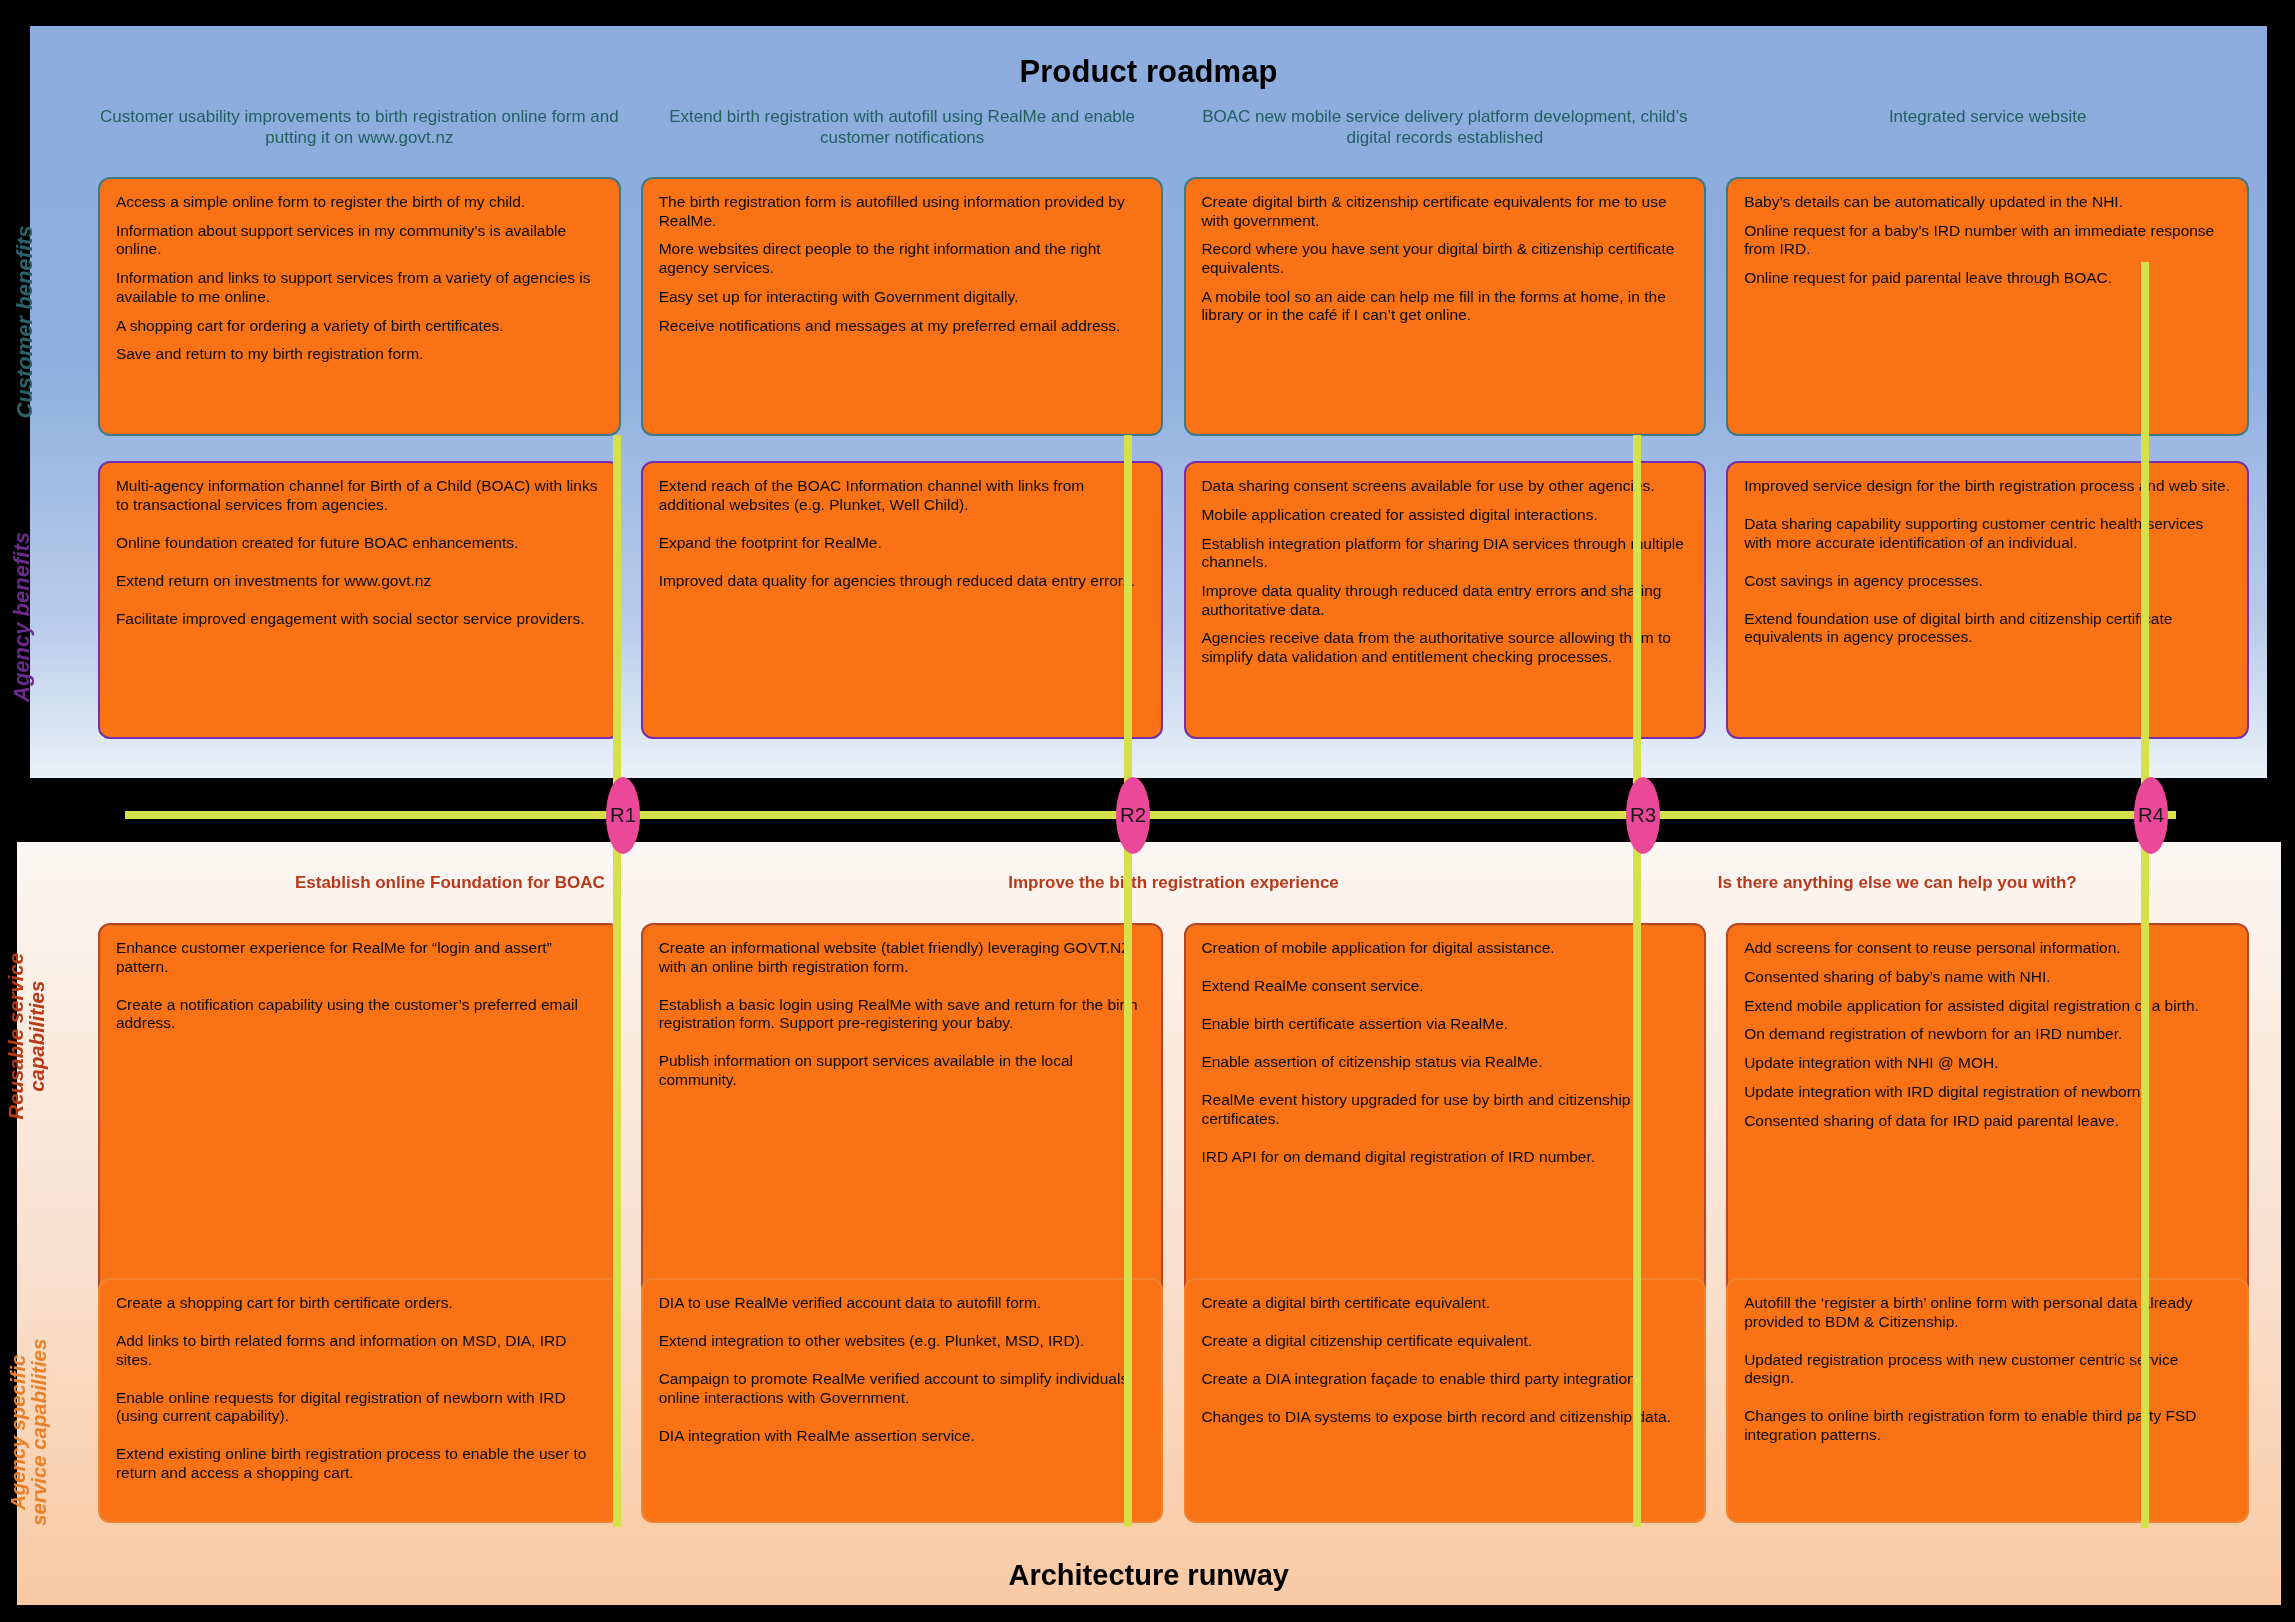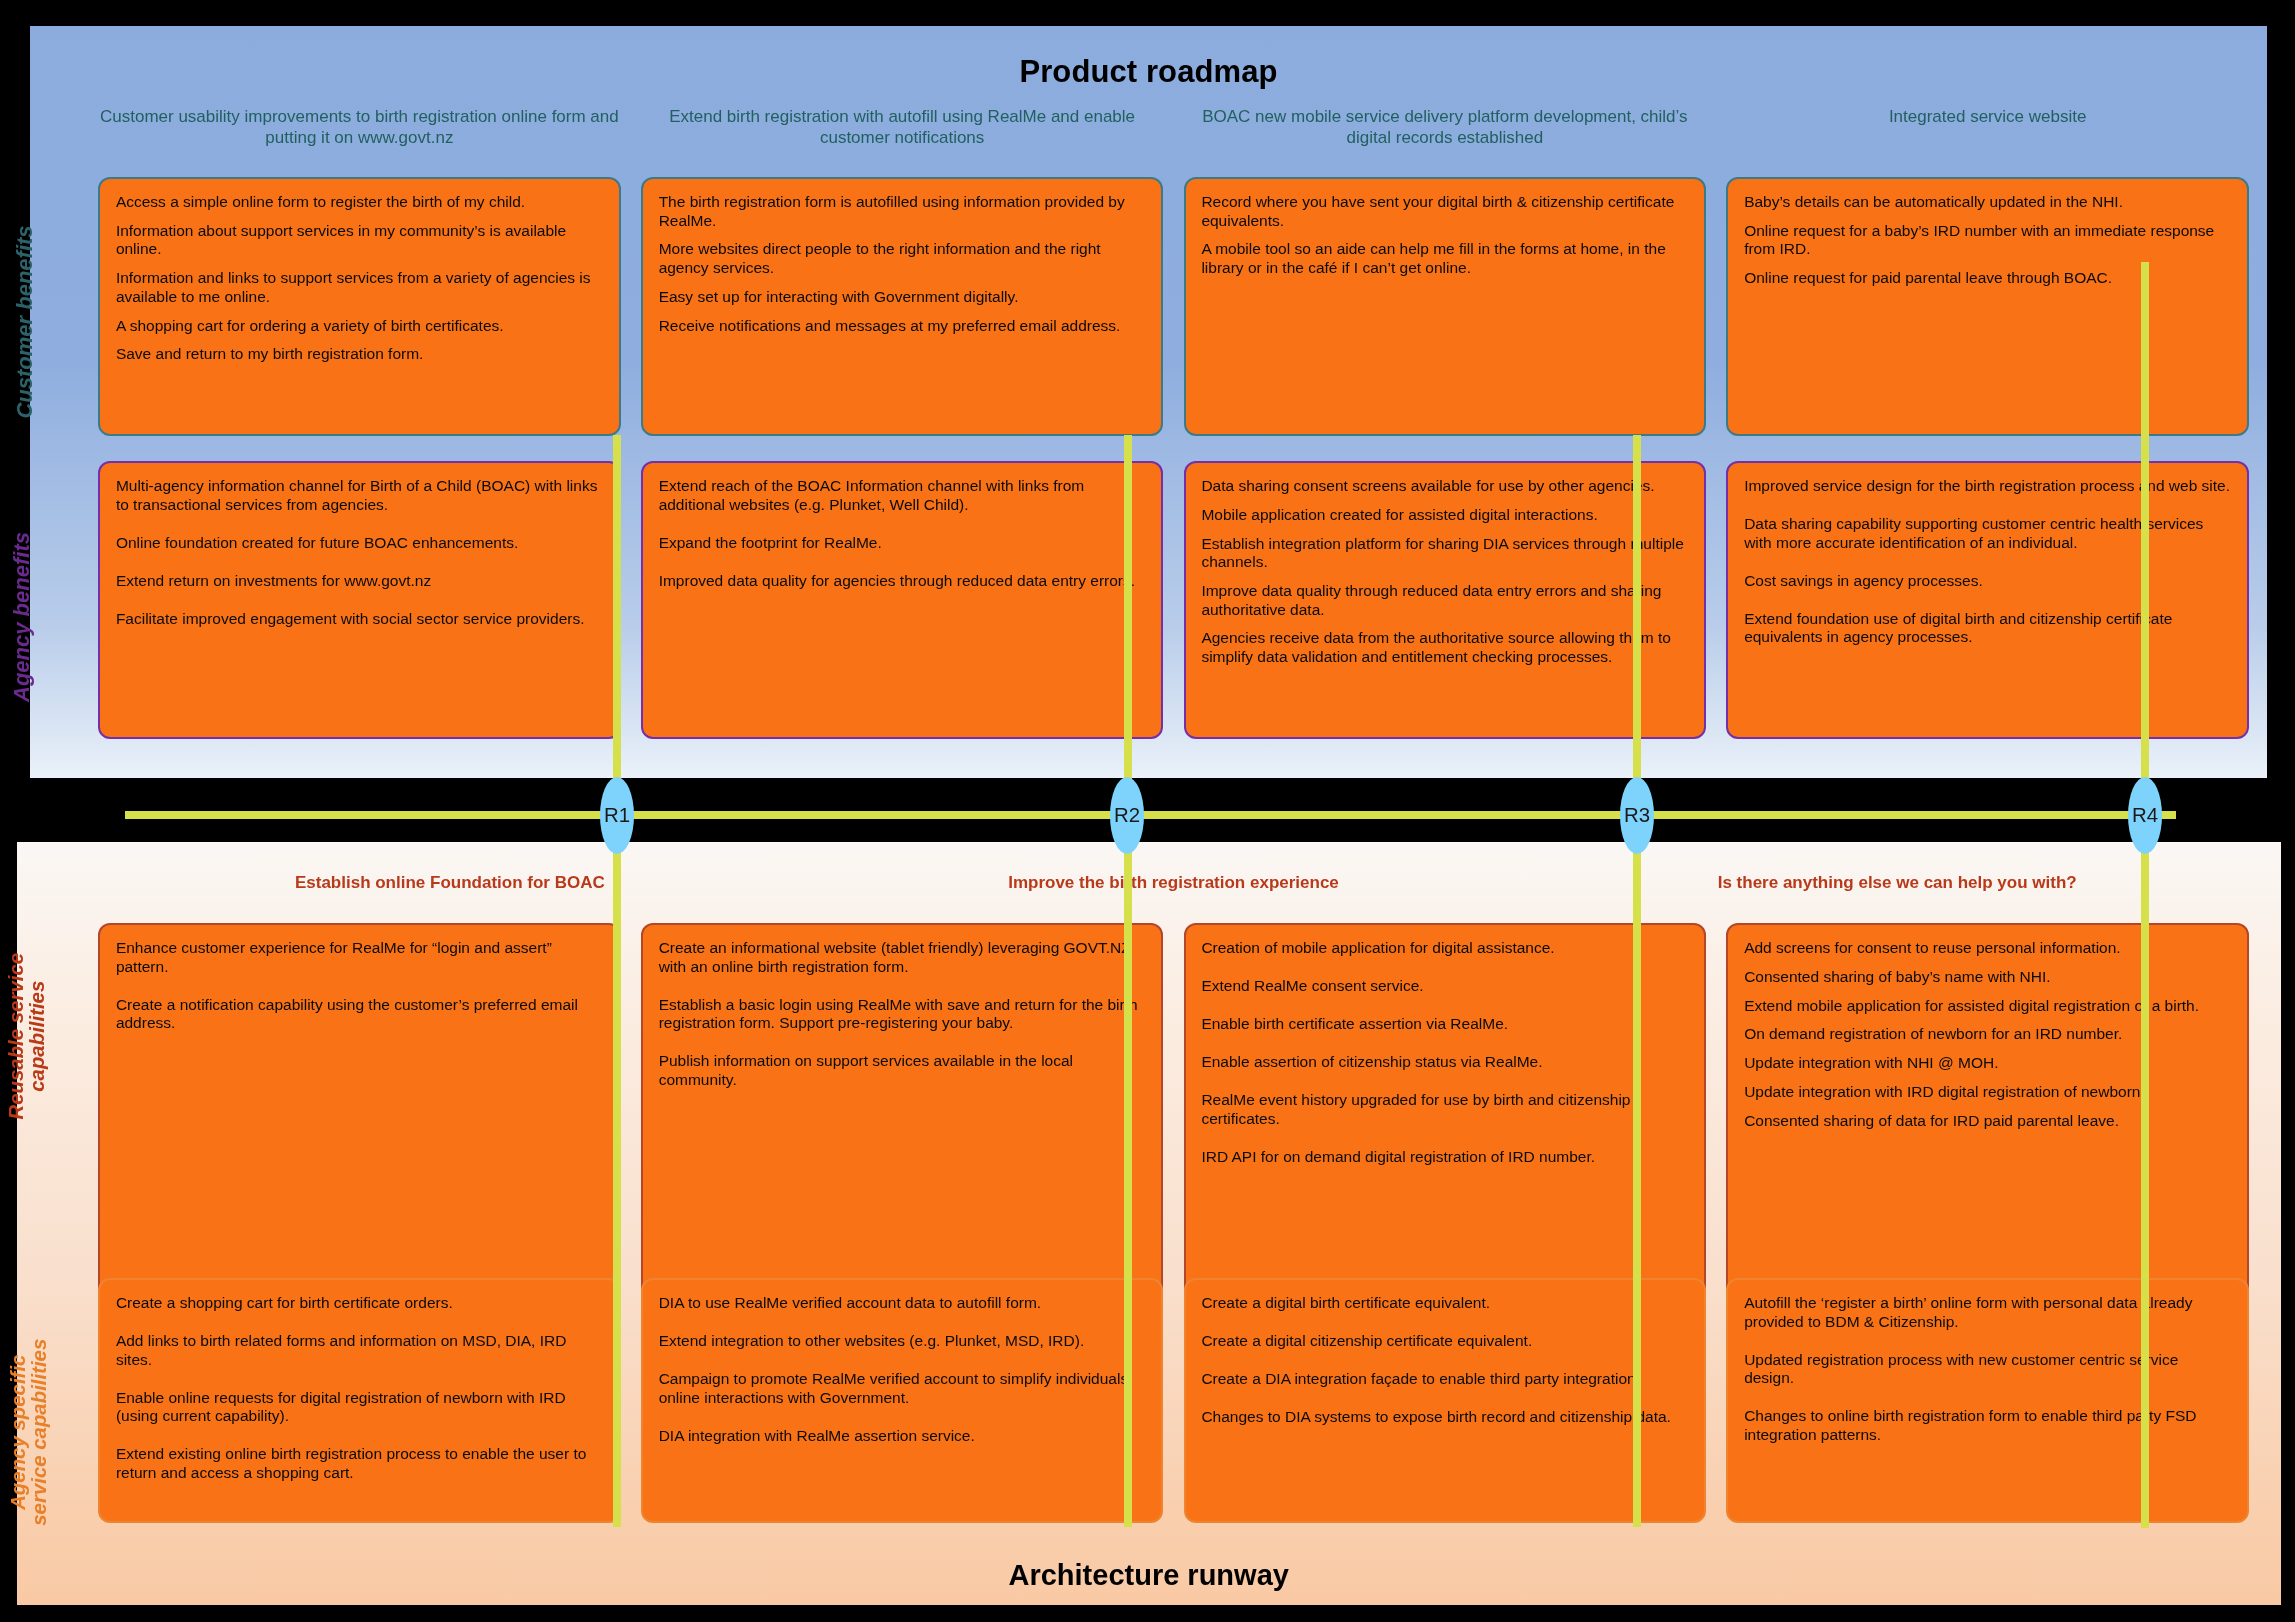--- a/index.html
+++ b/index.html
@@ -103,24 +103,24 @@
   .timeline-bar {
     position: absolute; left: 125px; top: 811px; width: 2051px; height: 8.3px;
     background: #D5E04A;
   }
   .tl-vline {
     position: absolute; width: 7.9px; background: #D5E04A;
   }
   .tl-node {
     position: absolute;
     width: 34px; height: 77px;
-    background: #7dd3fc;
+    background: #ec4899;
     border-radius: 50% / 50%;
     display: flex; align-items: center; justify-content: center;
-    font-size: 20.4px; color: #1A1A1A; font-weight: normal;
+    font-size: 20.4px; color: #1A1A1A; font-weight: normal; margin-left: 6px;
   }
 
   
   .v1 { left: 613px; }
   .v2 { left: 1124px; }
   .v3 { left: 1633px; }
   .v4 { left: 2141px; }
 </style>
 </head>
 <body>
@@ -151,20 +151,21 @@
     <div class="cell">
       <div class="card card-teal">
         <p>The birth registration form is autofilled using information provided by RealMe.</p>
         <p>More websites direct people to the right information and the right agency services.</p>
         <p>Easy set up for interacting with Government digitally.</p>
         <p>Receive notifications and messages at my preferred email address.</p>
       </div>
     </div>
     <div class="cell">
       <div class="card card-teal">
+        <p>Create digital birth &amp; citizenship certificate equivalents for me to use with government.</p>
         <p>Record where you have sent your digital birth &amp; citizenship certificate equivalents.</p>
         <p>A mobile tool so an aide can help me fill in the forms at home, in the library or in the café if I can’t get online.</p>
       </div>
     </div>
     <div class="cell">
       <div class="card card-teal">
         <p>Baby’s details can be automatically updated in the NHI.</p>
         <p>Online request for a baby’s IRD number with an immediate response from IRD.</p>
         <p>Online request for paid parental leave through BOAC.</p>
       </div>

